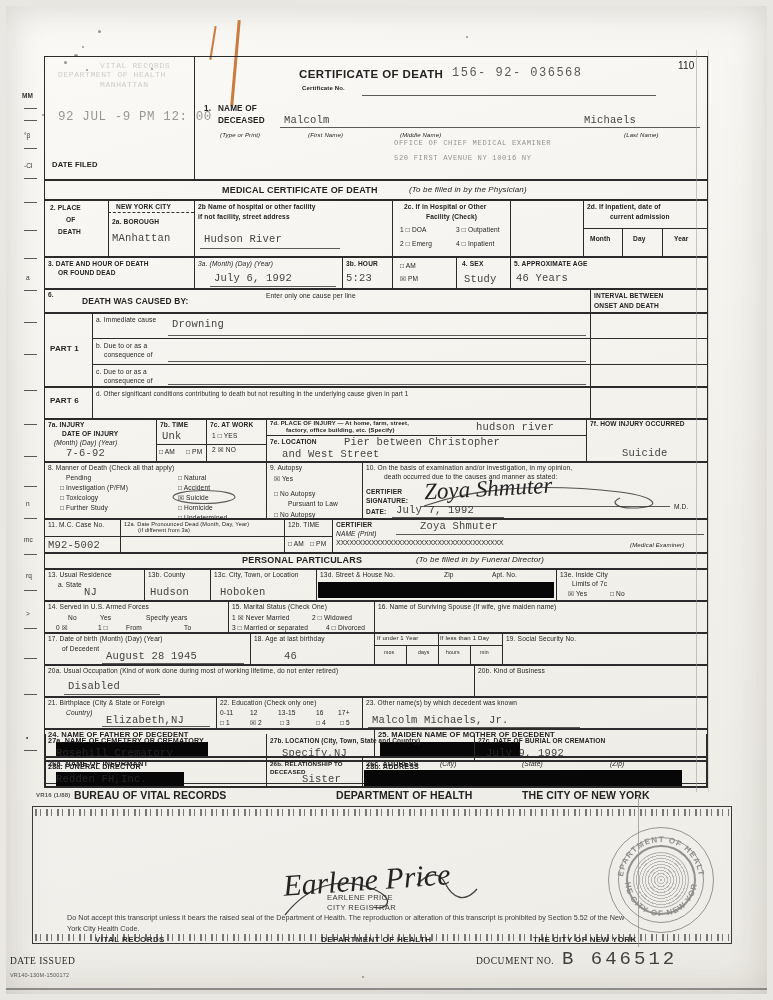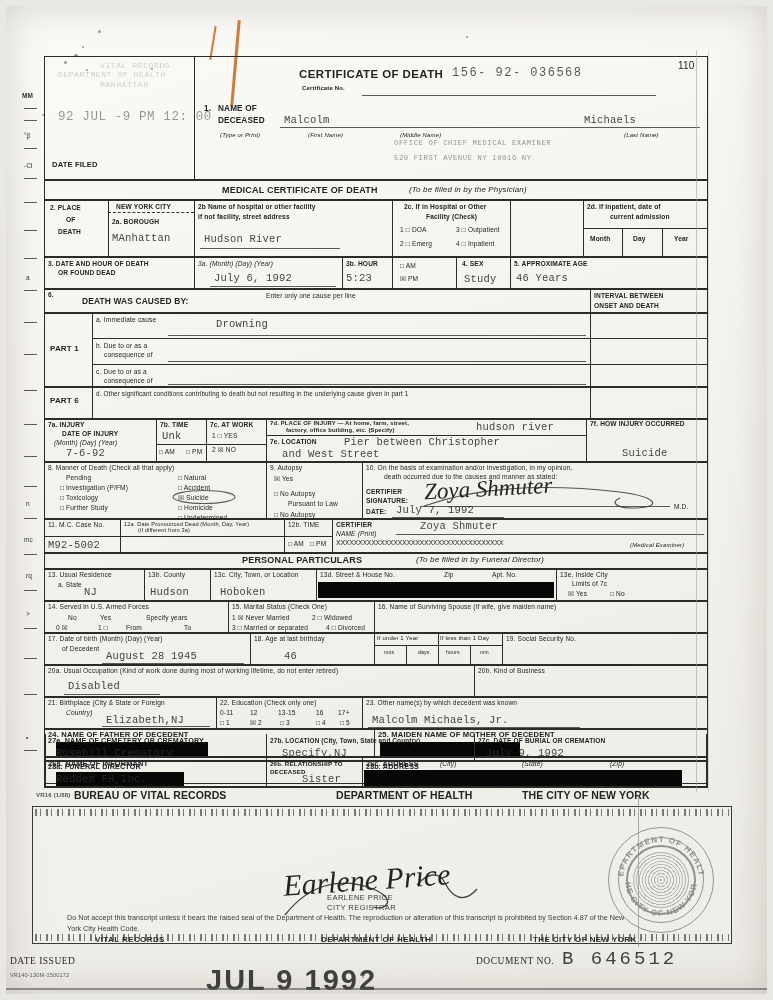--- a/index.html
+++ b/index.html
@@ -275,21 +275,21 @@
       <div class="line vl" style="left:546px;top:256px;height:106px;"></div>
       <div class="line hl" style="left:48px;top:282px;width:616px;"></div>
       <div class="line hl" style="left:48px;top:308px;width:616px;"></div>
       <div class="line hl2" style="left:0;top:330px;width:664px;"></div>
       <div class="line hl2" style="left:0;top:362px;width:664px;"></div>
 
       <div class="lbl" style="left:6px;top:288px;font-size:8px;">PART 1</div>
       <div class="lbl" style="left:6px;top:340px;font-size:8px;">PART 6</div>
 
       <div class="lbl" style="left:52px;top:260px;font-weight:400;">a. Immediate cause</div>
-      <div class="typed" style="left:128px;top:262px;margin-left:44px;">Drowning</div>
+      <div class="typed" style="left:128px;top:262px;">Drowning</div>
       <div class="ubar" style="left:124px;top:279px;width:418px;"></div>
 
       <div class="lbl" style="left:52px;top:286px;font-weight:400;">b. Due to or as a</div>
       <div class="lbl" style="left:60px;top:295px;font-weight:400;">consequence of</div>
       <div class="ubar" style="left:124px;top:305px;width:418px;"></div>
 
       <div class="lbl" style="left:52px;top:312px;font-weight:400;">c. Due to or as a</div>
       <div class="lbl" style="left:60px;top:321px;font-weight:400;">consequence of</div>
       <div class="ubar" style="left:124px;top:328px;width:418px;"></div>
 
@@ -546,21 +546,21 @@
 
 
       <div class="sig" style="left:250px;top:56px;font-size:30px;transform:rotate(-4deg);">Earlene Price</div>
       <svg style="position:absolute;left:244px;top:60px;width:260px;height:50px;opacity:.85;">
         <path d="M8,48 C30,20 60,8 96,22 C120,32 110,44 96,40" fill="none" stroke="#242424" stroke-width="1.3"></path>
         <path d="M140,18 C150,6 162,4 168,16 C176,32 188,36 200,22" fill="none" stroke="#242424" stroke-width="1.3"></path>
       </svg>
       <div class="finetext" style="left:294px;top:85px;font-size:7.6px;letter-spacing:.4px;">EARLENE PRICE</div>
       <div class="finetext" style="left:294px;top:95px;font-size:7.6px;letter-spacing:.4px;">CITY REGISTRAR</div>
 
-      <div class="finetext" style="left:34px;top:106px;width:560px;">Do Not accept this transcript unless it bears the raised seal of the Department of Health. The reproduction or alteration of this transcript is prohibited by Section 4.87 of the New York City Health Code.</div>
+      <div class="finetext" style="left:34px;top:106px;width:560px;">Do Not accept this transcript unless it bears the raised seal of the Department of Health. The reproduction or alteration of this transcript is prohibited by Section 5.52 of the New York City Health Code.</div>
 
       <div class="footlbl" style="left:62px;top:128px;">VITAL RECORDS</div>
       <div class="footlbl" style="left:288px;top:128px;">DEPARTMENT OF HEALTH</div>
       <div class="footlbl" style="left:500px;top:128px;">THE CITY OF NEW YORK</div>
 
       <div id="seal" style="left:575px;top:20px;">
         <div class="ring2"></div>
         <div class="ring3"></div>
         <div class="inner"></div>
         <svg class="sealtxt" viewBox="0 0 104 104">
@@ -571,21 +571,20 @@
           <text><textPath href="#arcTop" startOffset="50%" text-anchor="middle">DEPARTMENT OF HEALTH</textPath></text>
           <text><textPath href="#arcBot" startOffset="50%" text-anchor="middle">THE CITY OF NEW YORK</textPath></text>
         </svg>
       </div>
 
       <div style="position:absolute;left:605px;top:-12px;width:1px;height:152px;background:#8d8d8d;opacity:.7;"></div>
     </div>
 
     <div class="smallcap" style="left:4px;top:950px;">DATE ISSUED</div>
     <div class="tinycode" style="left:4px;top:966px;">VR140-130M-1500172</div>
-    <div class="bigstamp" style="left:200px;top:958px;">JUL  9 1992</div>
     <div class="smallcap" style="left:470px;top:950px;">DOCUMENT NO.</div>
     <div class="docno" style="left:556px;top:942px;">B  646512</div>
 
     <div style="position:absolute;left:690px;top:44px;width:1px;height:742px;background:#9a9a9a;opacity:.55;"></div>
     <div style="position:absolute;left:702px;top:44px;width:1px;height:742px;background:#b0b0b0;opacity:.4;"></div>
 
     <div style="position:absolute;left:0;top:982px;width:761px;height:2px;background:#555;opacity:.6;"></div>
   </div>
 </div>
 

